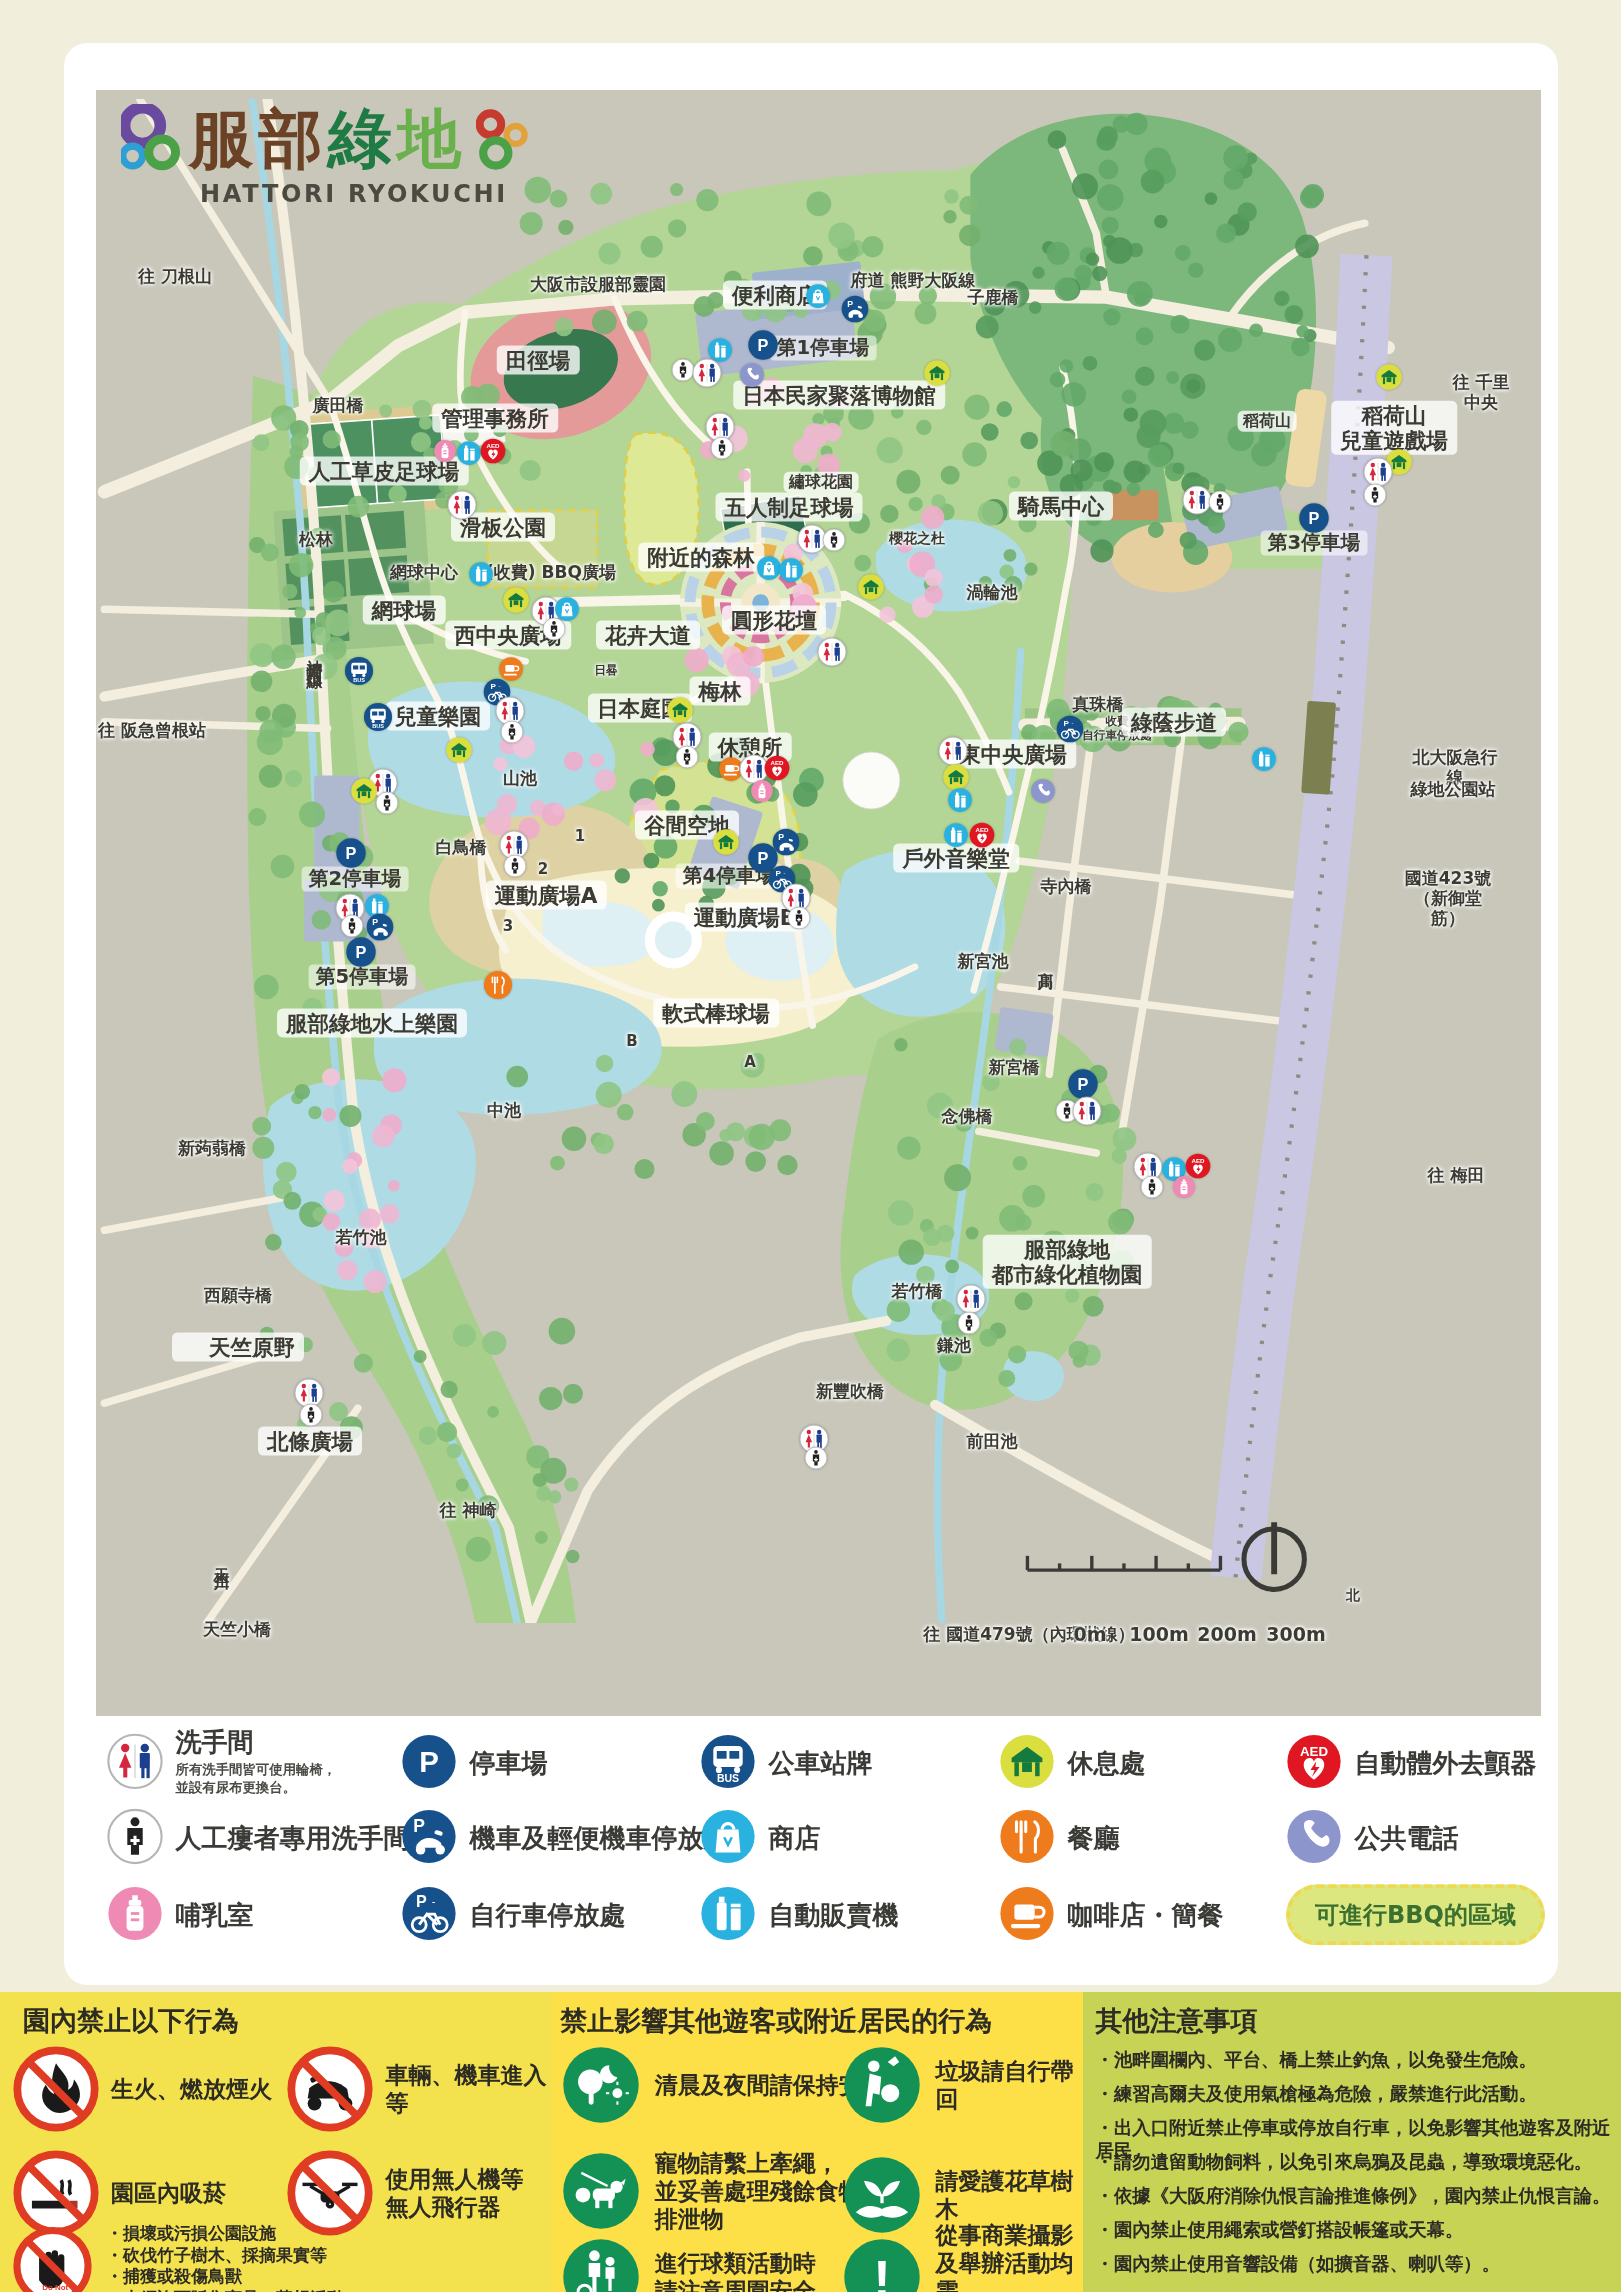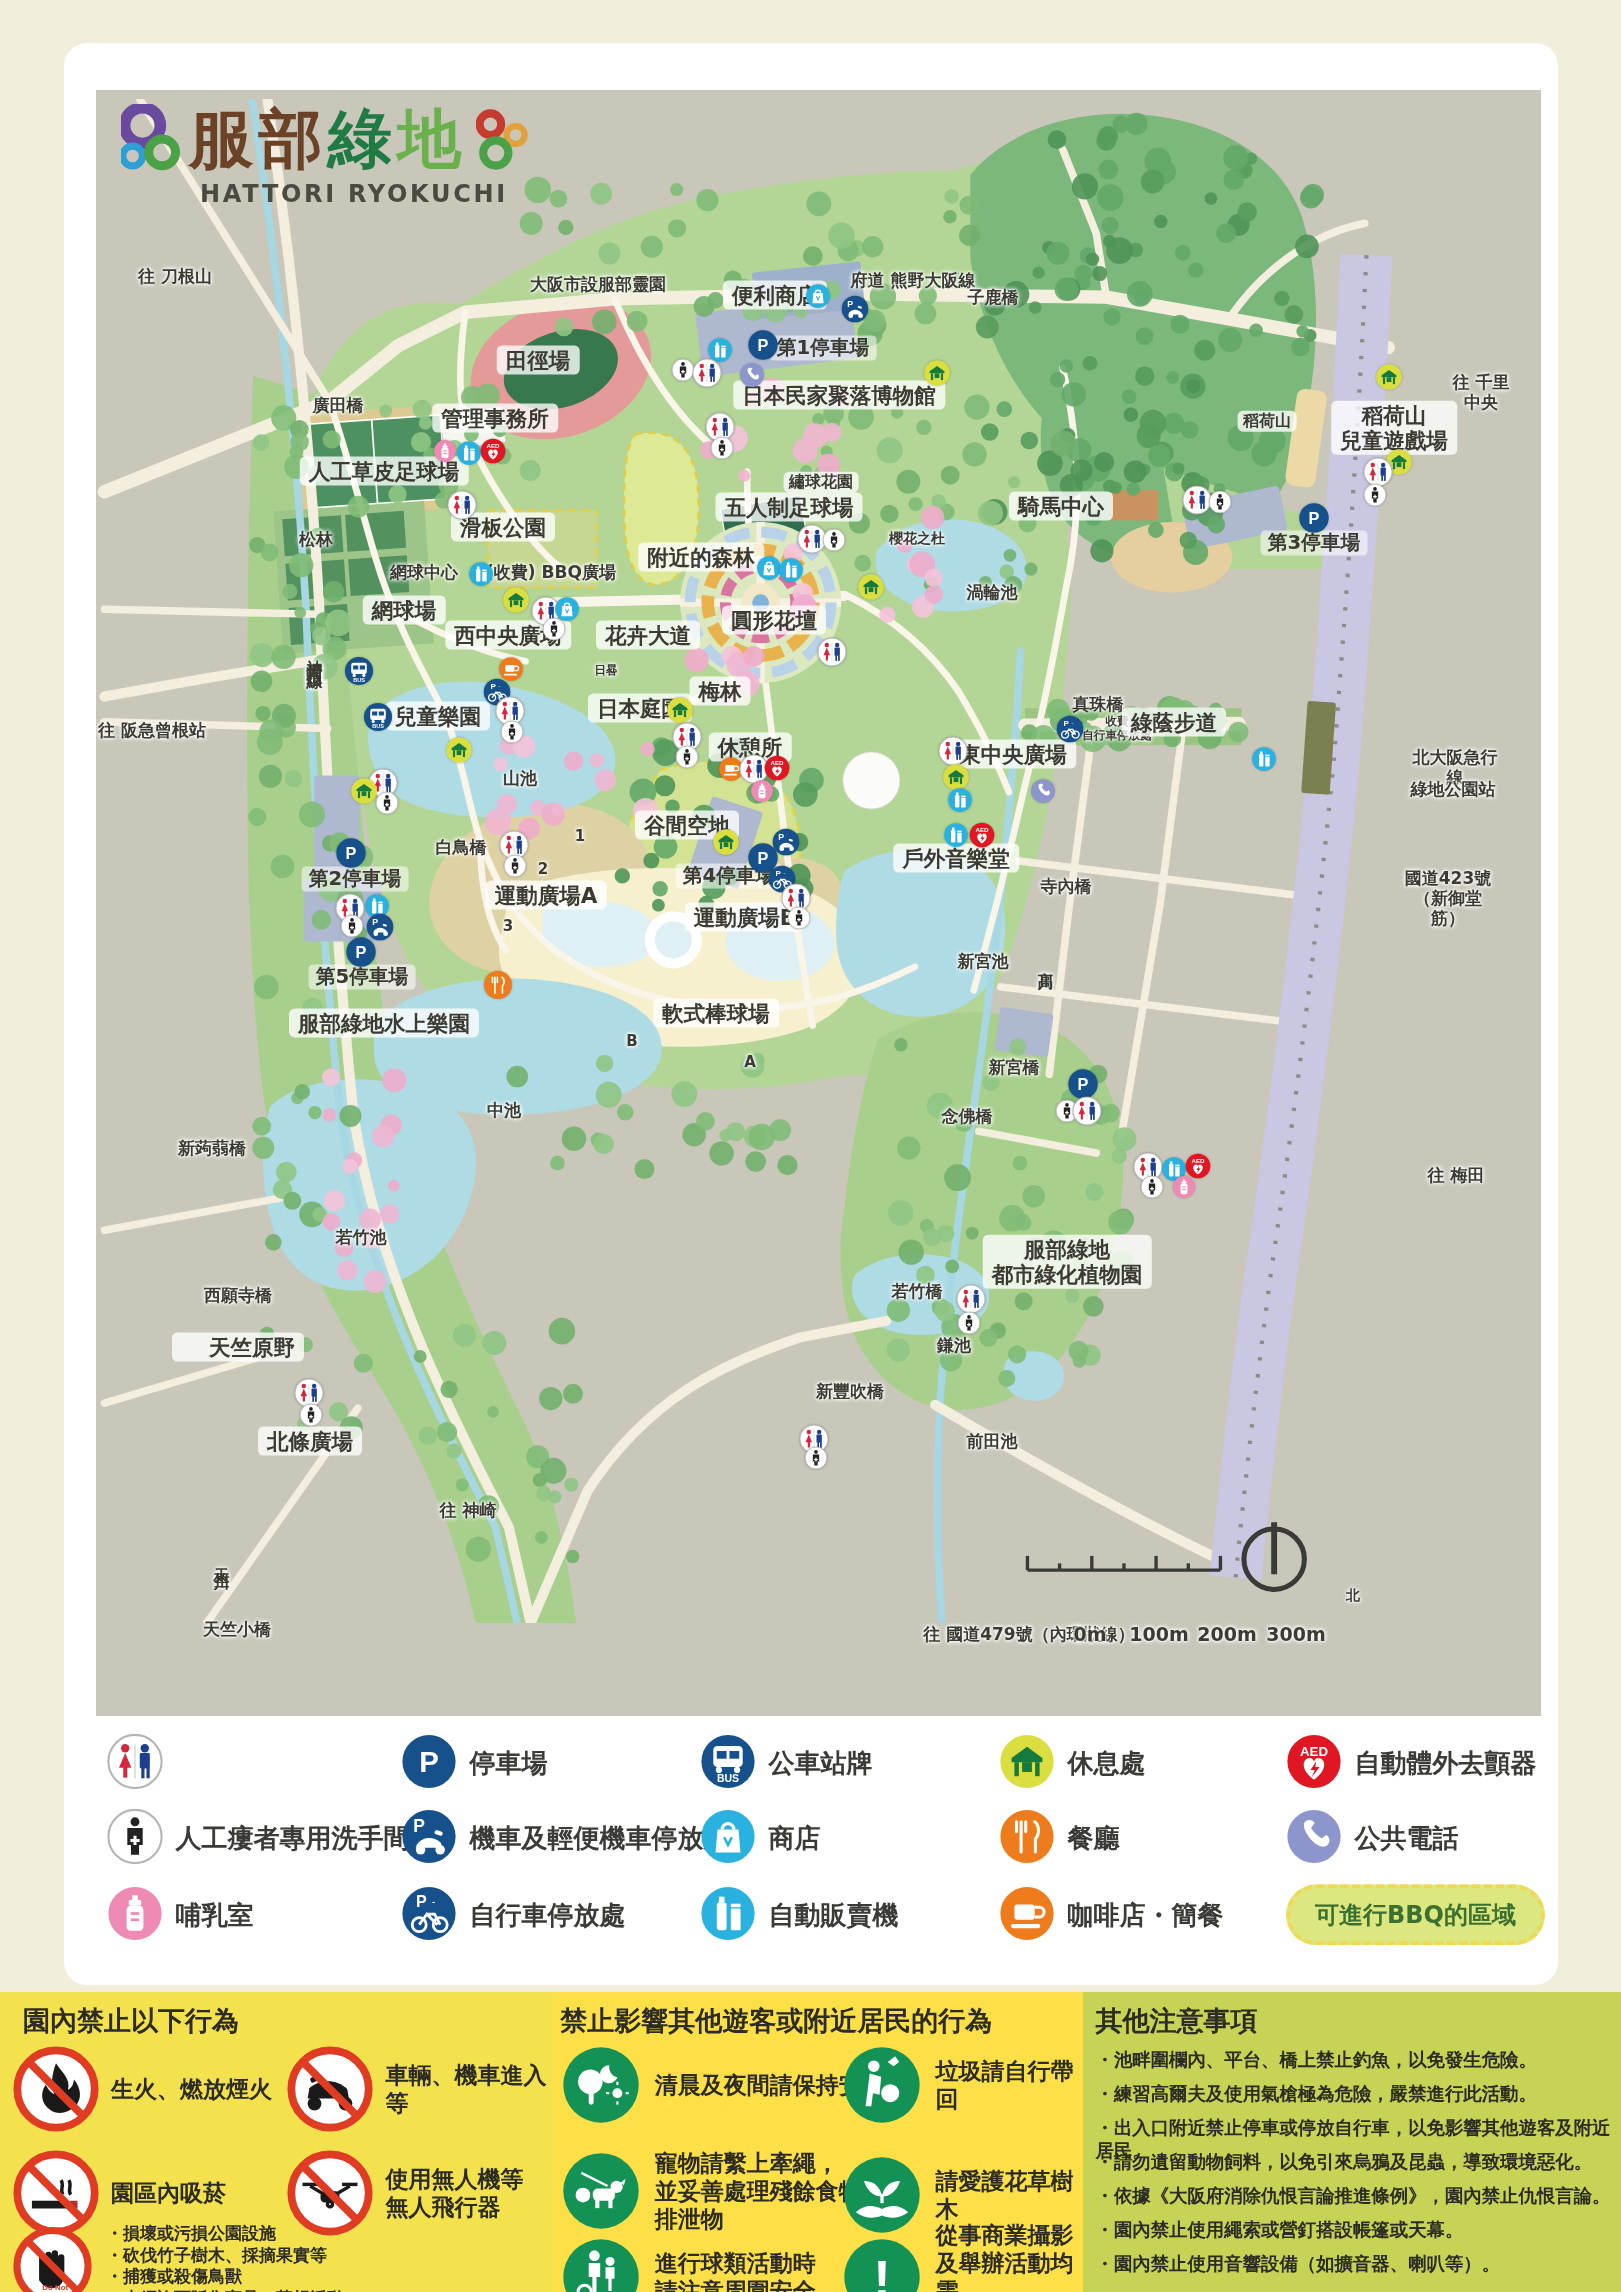--- a/index.html
+++ b/index.html
@@ -717,21 +717,21 @@
           <div class="map-label lab-box" style="left: 450px; top: 805px;">運動廣場A</div>
           <div class="map-label lab-num" style="left: 484px; top: 747px;">1</div>
           <div class="map-label lab-num" style="left: 447px; top: 780px;">2</div>
           <div class="map-label lab-num" style="left: 412px; top: 837px;">3</div>
           <div class="map-label lab-bold" style="left: 633px; top: 786px;">第4停車場</div>
           <div class="map-label lab-box" style="left: 649px; top: 827px;">運動廣場B</div>
           <div class="map-label lab-plain" style="left: 970px; top: 796px;">寺內橋</div>
           <div class="map-label lab-plain" style="left: 887px; top: 871px;">新宮池</div>
           <div class="map-label lab-vert" style="left: 949px; top: 871px;">高川</div>
           <div class="map-label lab-bold" style="left: 266px; top: 887px;">第5停車場</div>
-          <div class="map-label lab-box" style="left: 288px; top: 933px; border-radius: 6px;">服部綠地水上樂園</div>
+          <div class="map-label lab-box" style="left: 276px; top: 933px; border-radius: 6px;">服部綠地水上樂園</div>
           <div class="map-label lab-box" style="left: 620px; top: 923px;">軟式棒球場</div>
           <div class="map-label lab-num" style="left: 536px; top: 952px;">B</div>
           <div class="map-label lab-num" style="left: 654px; top: 973px;">A</div>
           <div class="map-label lab-plain" style="left: 408px; top: 1020px;">中池</div>
           <div class="map-label lab-plain" style="left: 918px; top: 977px;">新宮橋</div>
           <div class="map-label lab-plain" style="left: 871px; top: 1026px;">念佛橋</div>
           <div class="map-label lab-plain" style="left: 116px; top: 1058px;">新蒟蒻橋</div>
           <div class="map-label lab-plain" style="left: 1359px; top: 677px;">北大阪急行線</div>
           <div class="map-label lab-plain" style="left: 1357px; top: 699px;">綠地公園站</div>
           <div class="map-label lab-plain" style="left: 1352px; top: 808px;">國道423號（新御堂筋）</div>
@@ -1671,20 +1671,25 @@
               <circle cx="20" cy="20" r="19" fill="#fff" stroke="#b5b5b5" stroke-width="1.5"></circle>
               <line x1="20" y1="8" x2="20" y2="32" stroke="#d5d5d5"></line>
               <circle cx="13" cy="10.5" r="3" fill="#d6263e"></circle>
               <path d="M13 14 L8.6 24.5 h8.8 Z" fill="#d6263e"></path>
               <rect x="11.6" y="23" width="2.9" height="8.5" fill="#d6263e"></rect>
               <circle cx="27" cy="10.5" r="3" fill="#1d3f8f"></circle>
               <rect x="23.4" y="14" width="7.2" height="11" rx="1" fill="#1d3f8f"></rect>
               <rect x="24.5" y="24.5" width="2.3" height="7.5" fill="#1d3f8f"></rect>
               <rect x="28.2" y="24.5" width="2.3" height="7.5" fill="#1d3f8f"></rect>
             </svg></span>
+          <span>
+            <div class="legend-label">洗手間</div>
+            <div class="legend-note" style="white-space:pre-line">所有洗手間皆可使用輪椅，
+並設有尿布更換台。</div>
+          </span>
         </div>
         <div class="legend-item" style="left: 43px; top: 1795px; transform: translate(0px, -50%);">
           <span class="legend-icon"><svg width="56" height="56" viewBox="0 0 40 40">
               <circle cx="20" cy="20" r="19" fill="#fff" stroke="#b5b5b5" stroke-width="1.5"></circle>
               <circle cx="20" cy="9.5" r="3.2" fill="#222"></circle>
               <path d="M14.5 14 h11 v12 h-2.6 v7 h-5.8 v-7 h-2.6 Z" fill="#222"></path>
               <path d="M18.9 19.5 h2.2 v2.2 h2.2 v2.2 h-2.2 v2.2 h-2.2 v-2.2 h-2.2 v-2.2 h2.2 Z" fill="#fff"></path>
             </svg></span>
           <span>
             <div class="legend-label">人工瘻者專用洗手間</div>

